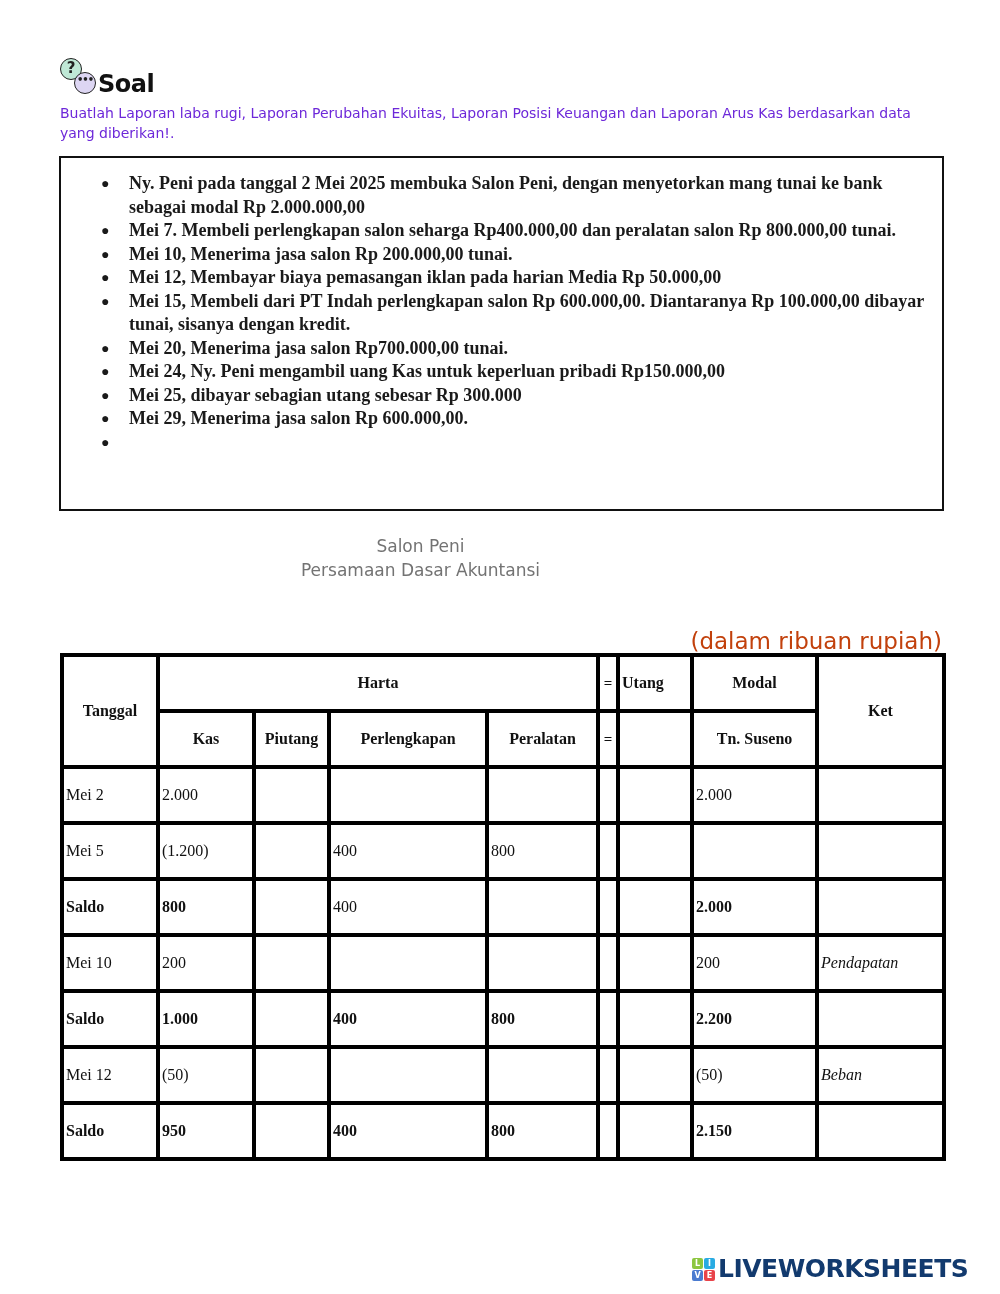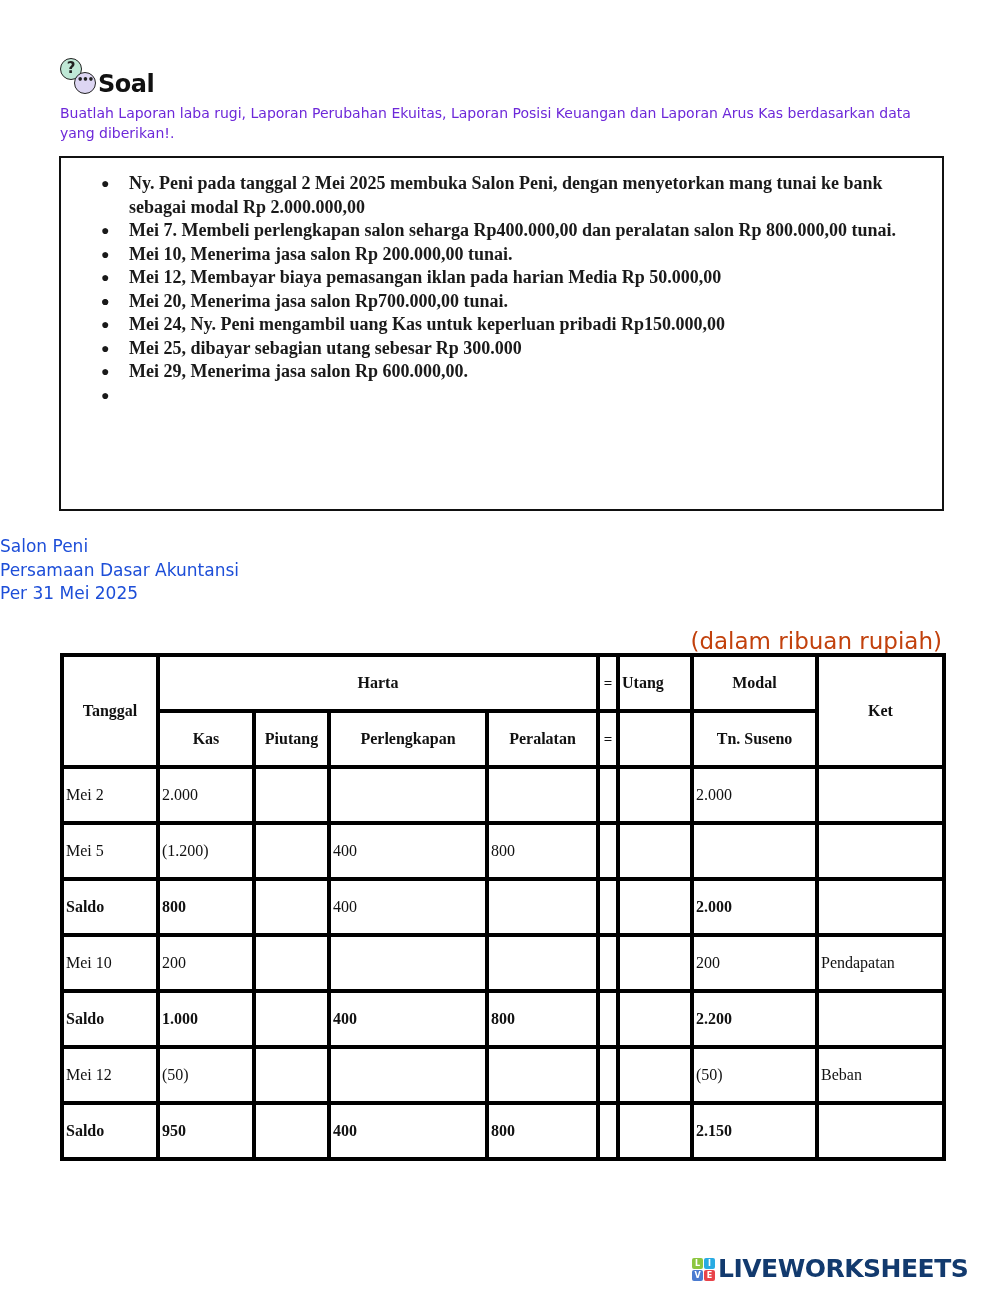--- a/index.html
+++ b/index.html
@@ -14,30 +14,30 @@
 
   #instruction { position: absolute; left: 60px; top: 103px; width: 880px; font-family: "DejaVu Sans", sans-serif; font-size: 14px; line-height: 20px; color: #6d28d9; }
 
   
   #problem-box { position: absolute; left: 59px; top: 156px; width: 885px; height: 355px; border: 2px solid #111; box-sizing: border-box; }
   #problem-list { margin: 0; padding: 0; list-style: none; position: absolute; left: 36px; top: 14px; width: 830px; }
   #problem-list li { position: relative; padding-left: 32px; font-family: "Liberation Serif", serif; font-weight: bold; font-size: 18px; line-height: 23.5px; color: #1a1a1a; }
   #problem-list li .bullet { position: absolute; left: 4px; top: 0; font-size: 14px; }
 
   
-  #report-title { position: absolute; left: 0; width: 841px; top: 535px; text-align: left; font-family: "DejaVu Sans", sans-serif; font-size: 17px; line-height: 23.5px; color: #1d4ed8; }
+  #report-title { position: absolute; left: 0; width: 841px; top: 535px; text-align: center; font-family: "DejaVu Sans", sans-serif; font-size: 17px; line-height: 23.5px; color: #737373; }
   #unit-note { position: absolute; right: 58px; top: 628px; font-family: "DejaVu Sans", sans-serif; font-size: 23px; color: #c2410c; }
 
   
   #equation-table { position: absolute; left: 60px; top: 653px; border-collapse: collapse; table-layout: fixed; font-family: "Liberation Serif", serif; font-size: 16px; }
   #equation-table td, #equation-table th { border: 4px solid #000; padding: 0 2px; height: 52px; }
   #equation-table th { font-weight: bold; text-align: center; }
   #equation-table td.num { padding-right: 0; }
   #equation-table td.date { text-align: left; padding-left: 2px; }
-  #equation-table td.ket { text-align: left; padding-left: 2px; }
+  #equation-table td.ket { text-align: left; padding-left: 2px; font-style: italic; }
   #equation-table td.eq, #equation-table th.eq { text-align: center; padding: 0; font-weight: bold; font-size: 15px; }
   #equation-table tr.saldo td { font-weight: bold; }
   #equation-table tr.saldo td.reg { font-weight: normal; }
   #equation-table th.utang { text-align: left; padding-left: 2px; margin-left: 8px; }
 
   
   #footer-logo { position: absolute; left: 692px; top: 1256px; display: flex; align-items: center; }
   #logo-grid { display: grid; grid-template-columns: 11px 11px; grid-template-rows: 11px 11px; gap: 1px; margin-right: 3px; }
   #logo-grid span { font: bold 8px "DejaVu Sans", sans-serif; color: #fff; text-align: center; line-height: 11px; border-radius: 2px; }
   #logo-text { font-family: "DejaVu Sans", sans-serif; font-weight: bold; font-size: 25px; color: #123a6e; letter-spacing: -0.5px; line-height: 26px; }
@@ -53,33 +53,32 @@
   <div id="soal-title">Soal</div>
 </div>
 <div id="instruction">Buatlah Laporan laba rugi, Laporan Perubahan Ekuitas, Laporan Posisi Keuangan dan Laporan Arus Kas berdasarkan data yang diberikan!.</div>
 
 <div id="problem-box">
   <ul id="problem-list">
       <li><span class="bullet">●</span><span>Ny. Peni pada tanggal 2 Mei 2025 membuka Salon Peni, dengan menyetorkan mang tunai ke bank sebagai modal Rp 2.000.000,00</span></li>
       <li><span class="bullet">●</span><span>Mei 7. Membeli perlengkapan salon seharga Rp400.000,00 dan peralatan salon Rp 800.000,00 tunai.</span></li>
       <li><span class="bullet">●</span><span>Mei 10, Menerima jasa salon Rp 200.000,00 tunai.</span></li>
       <li><span class="bullet">●</span><span>Mei 12, Membayar biaya pemasangan iklan pada harian Media Rp 50.000,00</span></li>
-      <li><span class="bullet">●</span></li>
+      <li><span class="bullet">●</span><span>Mei 15, Membeli dari PT Indah perlengkapan salon Rp 600.000,00. Diantaranya Rp 100.000,00 dibayar tunai, sisanya dengan kredit.</span></li>
       <li><span class="bullet">●</span><span>Mei 20, Menerima jasa salon Rp700.000,00 tunai.</span></li>
       <li><span class="bullet">●</span><span>Mei 24, Ny. Peni mengambil uang Kas untuk keperluan pribadi Rp150.000,00</span></li>
       <li><span class="bullet">●</span><span>Mei 25, dibayar sebagian utang sebesar Rp 300.000</span></li>
       <li><span class="bullet">●</span><span>Mei 29, Menerima jasa salon Rp 600.000,00.</span></li>
       <li><span class="bullet">●</span></li>
     </ul>
 </div>
 
 <div id="report-title">
   <div>Salon Peni</div>
   <div>Persamaan Dasar Akuntansi</div>
-  <div>Per 31 Mei 2025</div>
 </div>
 <div id="unit-note">(dalam ribuan rupiah)</div>
 
 <table id="equation-table">
   <colgroup>
     <col style="width:96px">
       <col style="width:96px">
       <col style="width:75px">
       <col style="width:158px">
       <col style="width:111px">

